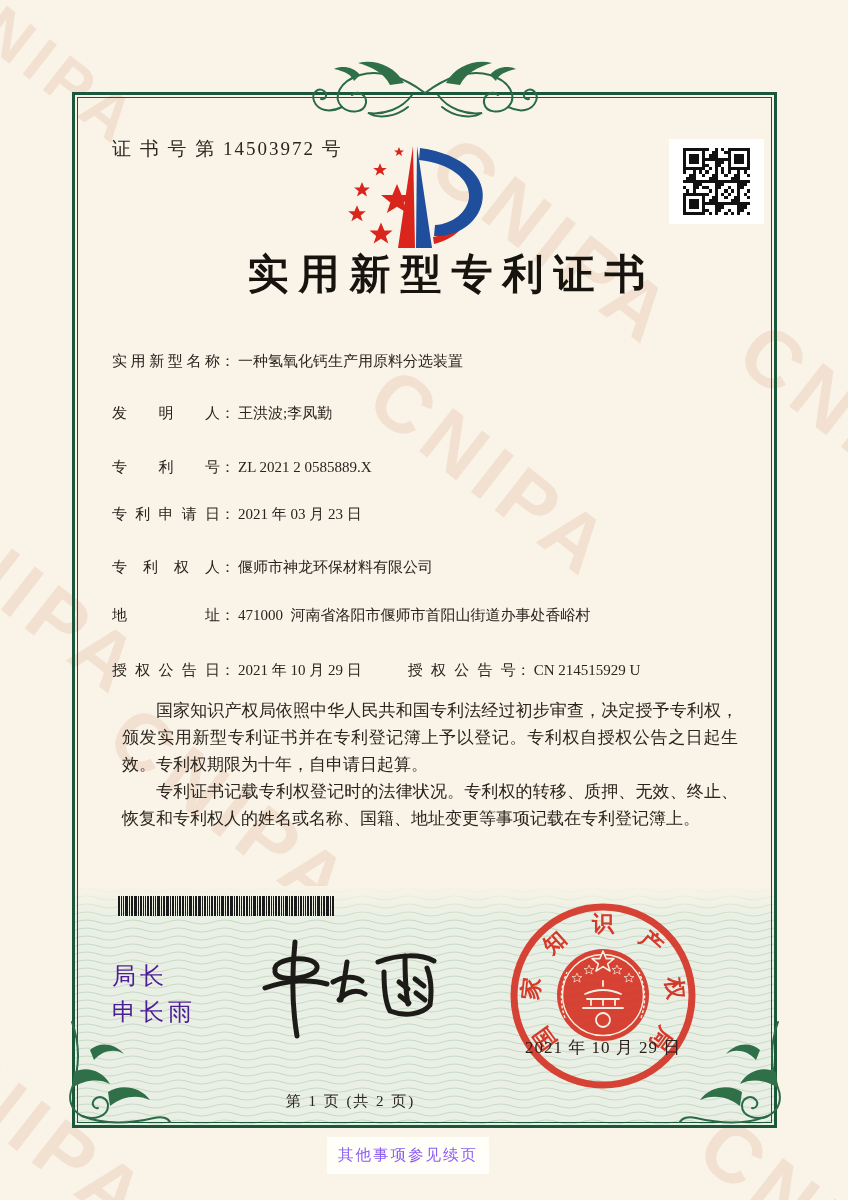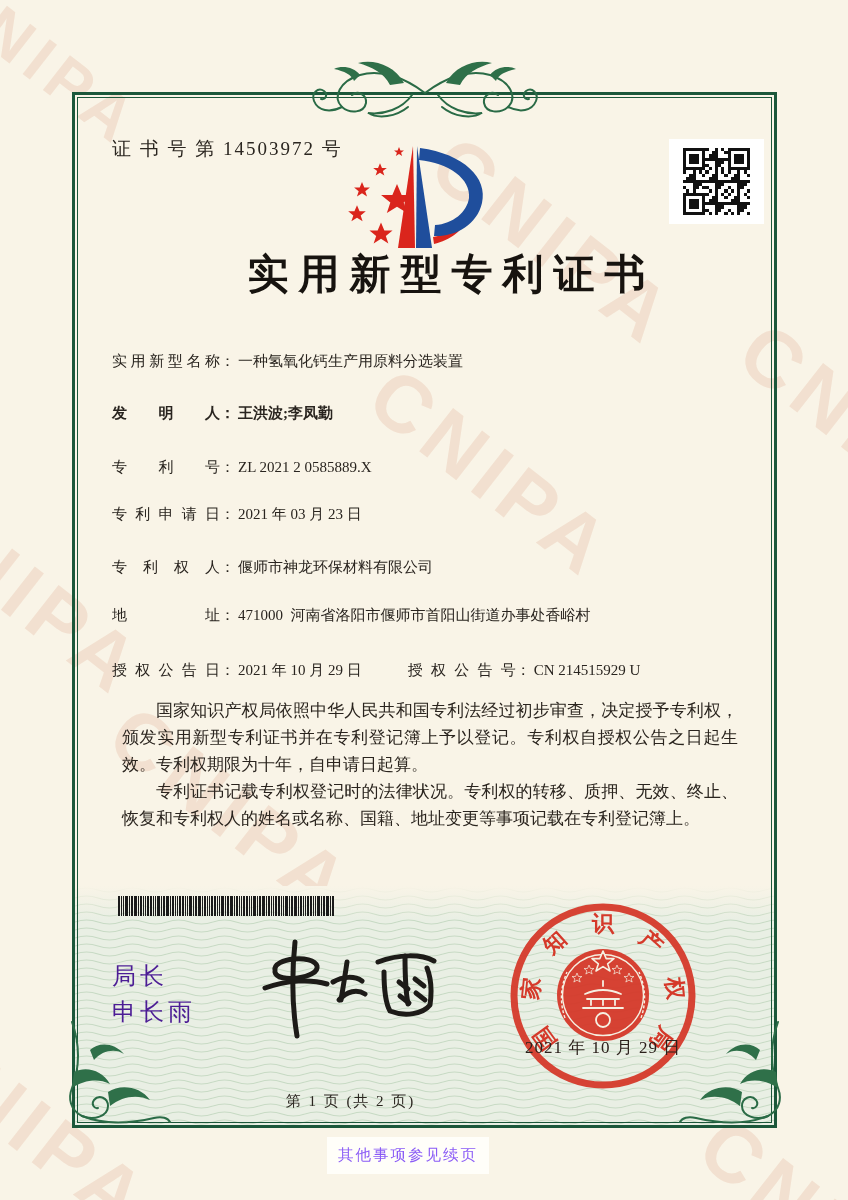--- a/index.html
+++ b/index.html
@@ -58,21 +58,21 @@
   .logo{position:absolute;left:336px;top:138px;width:178px;height:118px;}
   .qr-box{position:absolute;left:669px;top:139px;width:95px;height:85px;background:#ffffff;
     display:flex;align-items:center;justify-content:center;}
   .title{position:absolute;left:72px;top:247px;width:705px;text-align:center;
     font-size:41px;font-weight:bold;letter-spacing:10px;text-indent:10px;color:#17130f;padding-left:44px;}
   .frow{position:absolute;left:112px;font-size:15px;white-space:nowrap;}
   .flabel{display:inline-block;width:108px;text-align:justify;text-align-last:justify;vertical-align:bottom;}
   .fcolon{display:inline-block;width:18px;}
   .fvalue{white-space:pre-wrap;}
   .frow-extra{margin-left:46px;font-family:Liberation Serif, serif;}
-  .r0{top:352px;} .r1{top:404px;font-weight:bold;} .r2{top:458px;} .r3{top:505px;}
+  .r0{top:352px;} .r1{top:404px;} .r2{top:458px;} .r3{top:505px;}
   .r4{top:558px;} .r5{top:606px;} .r6{top:661px;}
   .paras{position:absolute;left:112px;top:697px;width:626px;font-size:17px;line-height:27px;
     text-align:justify;color:#2a241e;}
   .paras p{text-indent:2em;margin-left:10px;}
   .barcode{position:absolute;left:118px;top:896px;width:219px;height:20px;}
   .signer{position:absolute;left:112px;font-size:24px;letter-spacing:4px;color:#4c1d95;}
   .signer-title{top:960px;}
   .signer-name{top:996px;}
   .signature{position:absolute;left:235px;top:926px;width:205px;height:114px;}
   .signature path{stroke:#1d1b18;stroke-width:5;fill:none;stroke-linecap:round;stroke-linejoin:round;}

